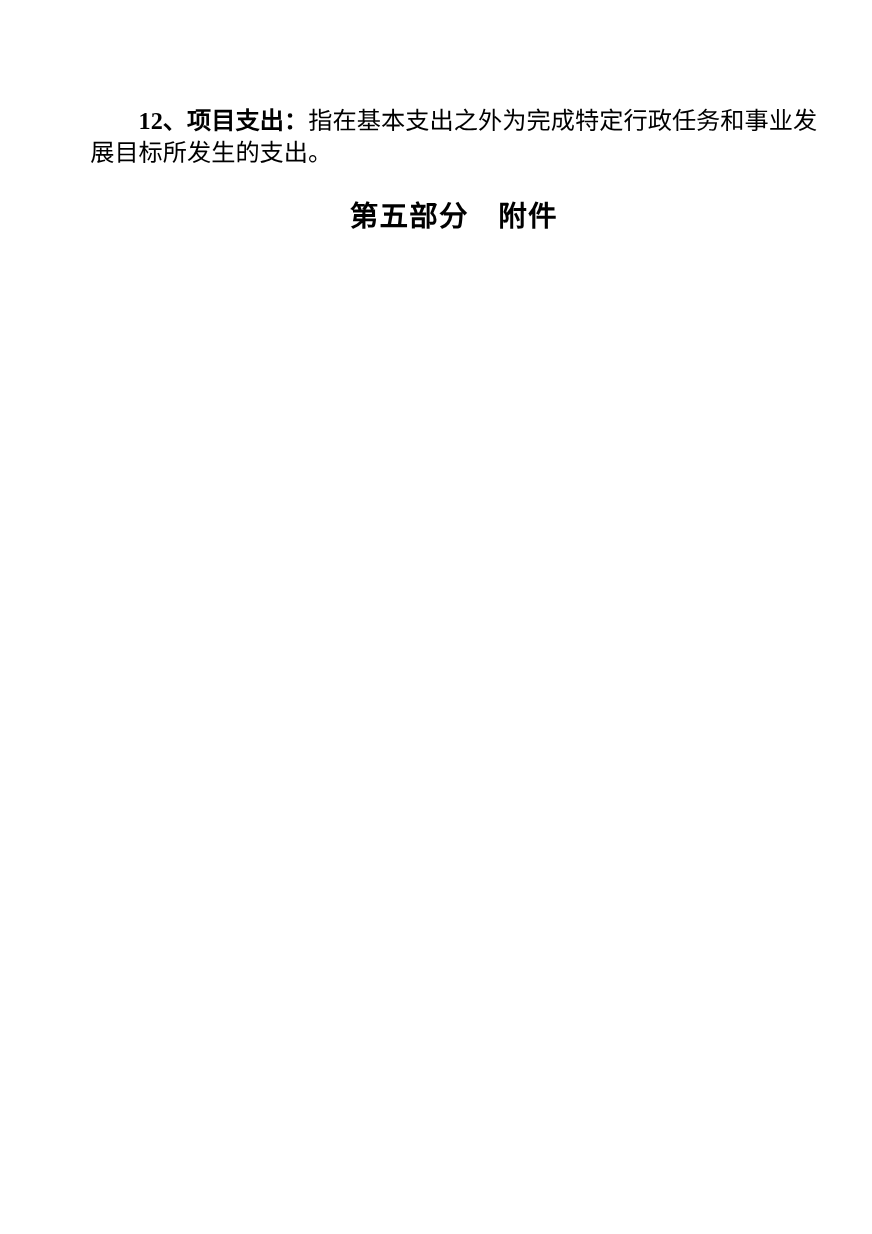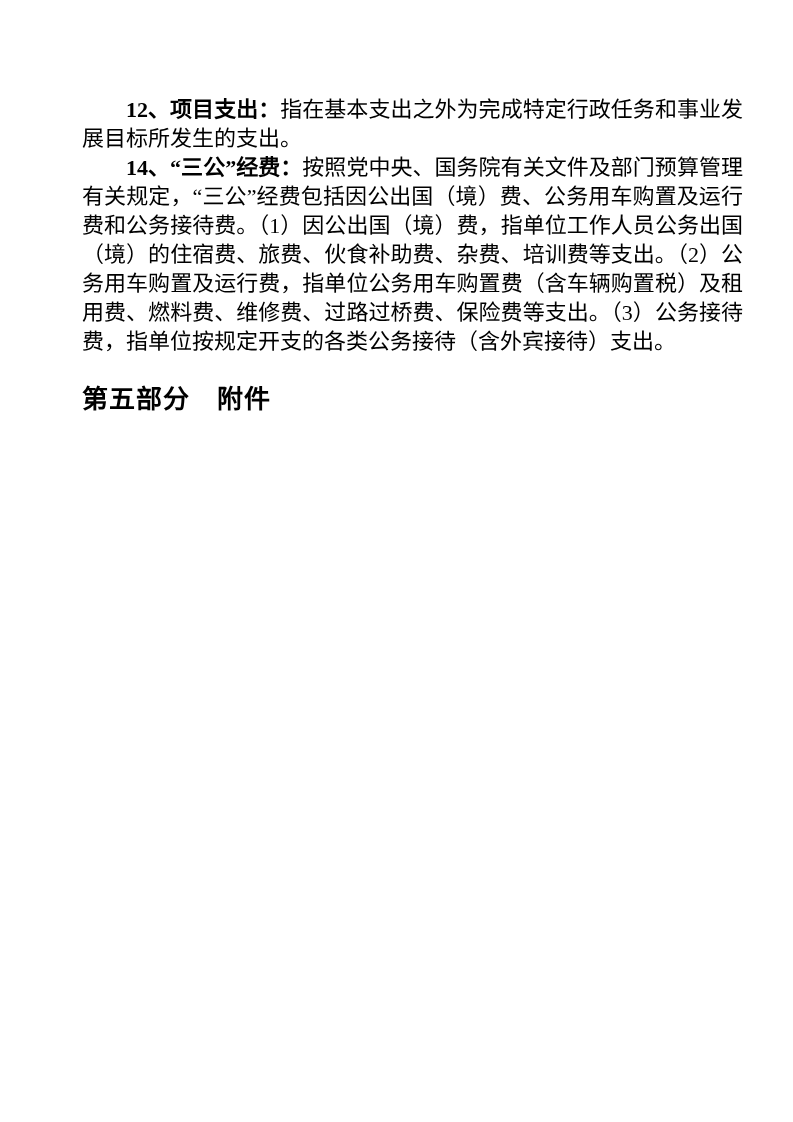--- a/index.html
+++ b/index.html
@@ -33,32 +33,31 @@
     color: #000000;
   }
   .para-label {
     font-weight: bold;
   }
   .section-heading {
     margin-top: 27px;
     font-size: 26px;
     line-height: 34px;
     font-weight: bold;
-    text-align: left;
+    text-align: center;
     color: #000000;
     letter-spacing: 1px;
   }
 </style>
 </head>
 <body>
 
 <div class="page">
   <div class="content">
     <div id="paragraph-list">
   <p class="para"><b class="para-label">12、项目支出：</b><span class="para-text">指在基本支出之外为完成特定行政任务和事业发展目标所发生的支出。</span></p>
 
 
-  <p class="para"><b class="para-label">14、“三公”经费：</b><span class="para-text">按照党中央、国务院有关文件及部门预算管理有关规定，“三公”经费包括因公出国（境）费、公务用车购置及运行费和公务接待费。（1）因公出国（境）费，指单位工作人员公务出国（境）的住宿费、旅费、伙食补助费、杂费、培训费等支出。（2）公务用车购置及运行费，指单位公务用车购置费（含车辆购置税）及租用费、燃料费、维修费、过路过桥费、保险费等支出。（3）公务接待费，指单位按规定开支的各类公务接待（含外宾接待）支出。</span></p>
 
 </div>
     <h2 class="section-heading">第五部分　附件</h2>
   </div>
 </div>
 
 </body></html>

